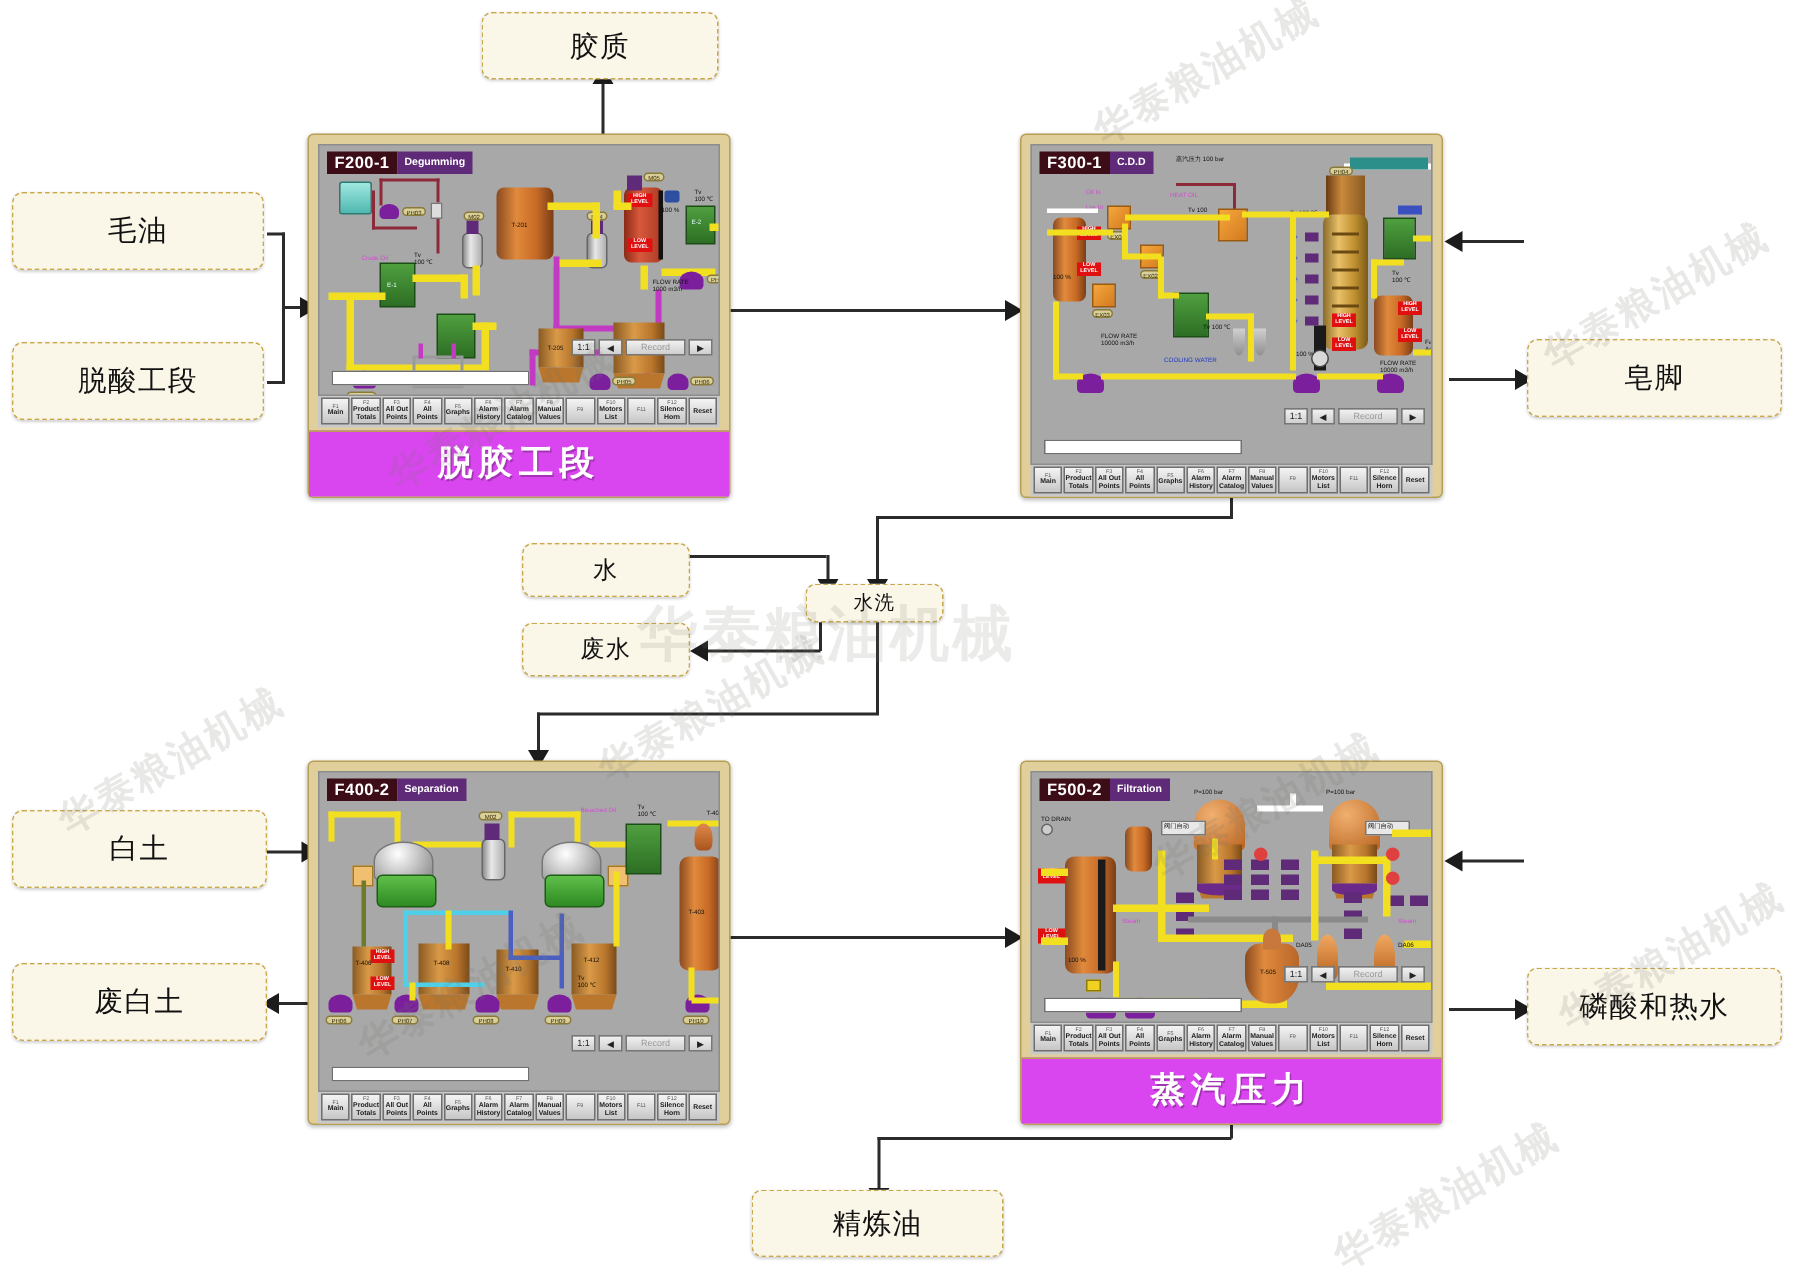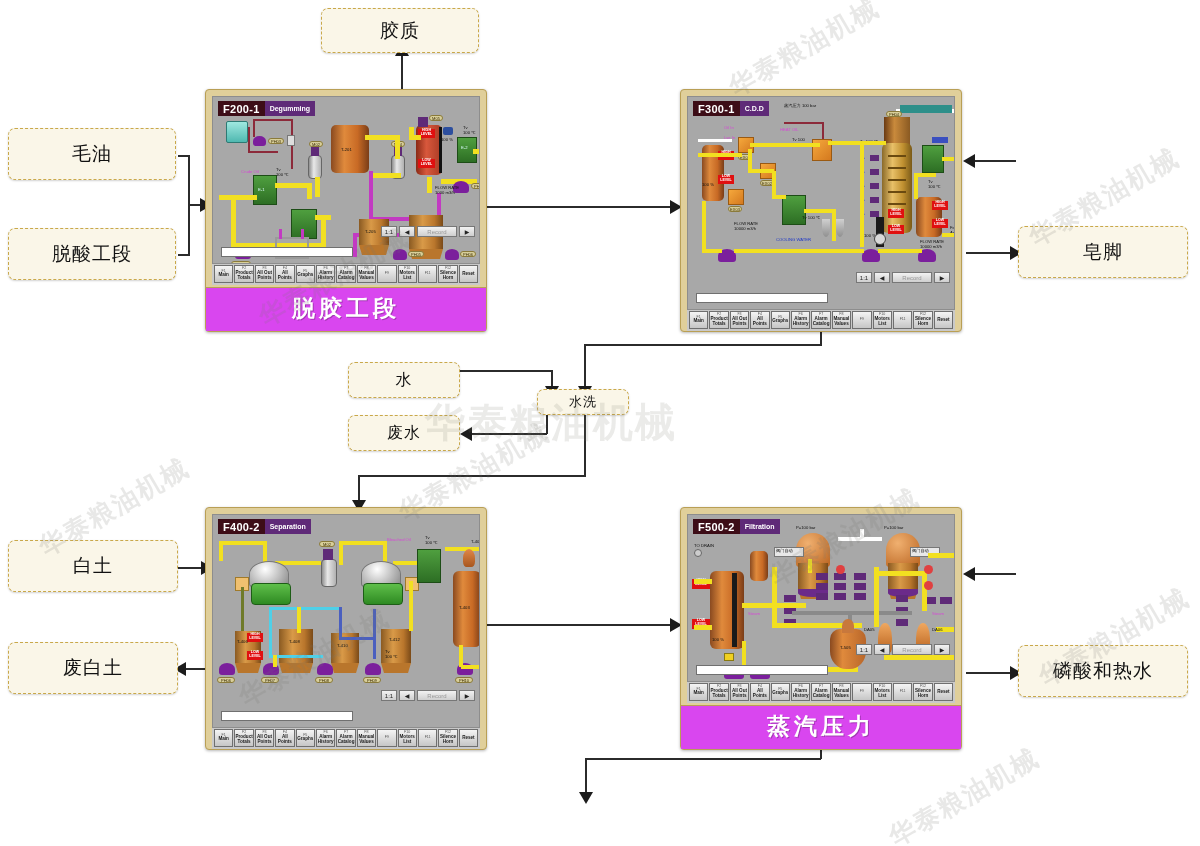--- a/index.html
+++ b/index.html
@@ -328,20 +328,23 @@
 
   <div class="pbox" style="left:8px; top:642px; width:170px; height:52px;">
     <span>废白土</span>
   </div>
 
 
   <div class="pbox" style="left:1018px; top:645px; width:170px; height:52px;">
     <span>磷酸和热水</span>
   </div>
 
+  <div class="pbox" style="left:501px; top:793px; width:168px; height:45px;">
+    <span>精炼油</span>
+  </div>
 
   <div class="hmi" style="left:205px; top:89px; width:282px; height:243px;">
     <div class="hmi-screen">
       <div class="hmi-title">
         <div class="hmi-tag">F200-1</div>
         <div class="hmi-sub">Degumming</div>
       </div>
 
       <div class="g" style="left:13px; top:24px; width:22px; height:22px; background:linear-gradient(#9fe8e0,#4fb8b0); border:1px solid #2d7a74; border-radius:2px;"></div>
       <div class="g pipe-r" style="left:35px; top:30px; width:2px; height:26px;"></div>

